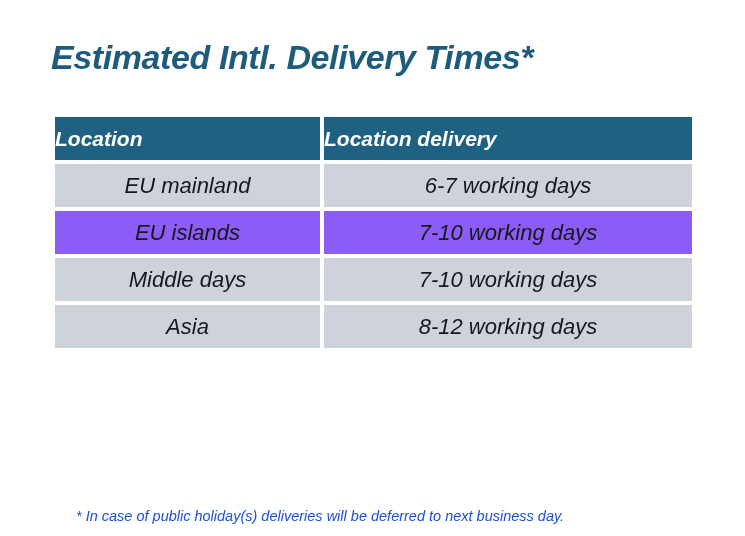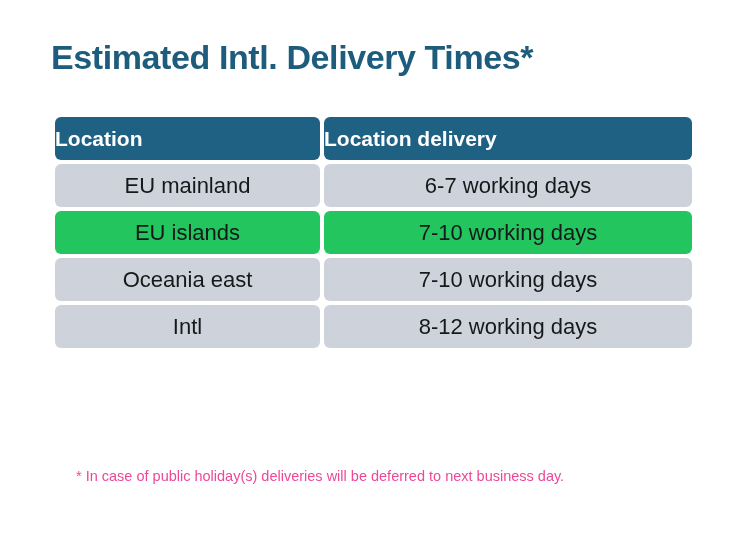--- a/index.html
+++ b/index.html
@@ -11,20 +11,21 @@
     height: 536px;
     background: #ffffff;
     font-family: "Liberation Sans", sans-serif;
     overflow: hidden;
   }
   .page {
     position: relative;
     width: 745px;
     height: 536px;
     background: #ffffff;
+    font-style: italic;
   }
   .page-title {
     position: absolute;
     left: 51px;
     top: 38px;
     font-size: 34px;
     font-weight: 700;
     letter-spacing: -0.4px;
     color: #1d5c7c;
     white-space: nowrap;
@@ -34,21 +35,20 @@
     left: 51px;
     top: 113px;
     width: 641px;
     border-collapse: separate;
     border-spacing: 4px 4px;
     table-layout: fixed;
   }
   .delivery-table tr > * {
     padding: 0;
     margin: 0;
-    border-radius: 6px;
   }
   .col-location { width: 265px; }
   .col-delivery { width: 368px; }
 
   .head-cell {
     background: #1f6182;
     color: #ffffff;
     font-size: 21px;
     font-weight: 700;
     height: 43px;
@@ -63,29 +63,29 @@
     font-weight: 400;
     color: #16181a;
     height: 43px;
     vertical-align: middle;
     text-align: center;
     padding-left: 14px;
     box-sizing: border-box;
     white-space: nowrap;
   }
   tr.row-odd .body-cell { background: #ced2da; }
-  tr.row-even .body-cell { background: #22c55e; }
+  tr.row-even .body-cell { background: #8b5cf6; }
 
   .footnote {
     position: absolute;
     left: 76px;
-    top: 468px;
+    top: 508px;
     font-size: 14.5px;
     font-weight: 400;
-    color: #ec4899;
+    color: #1d4ed8;
     white-space: nowrap;
   }
 </style>
 </head>
 <body>
 
 <div class="page">
 
   <div class="page-title">Estimated Intl. Delivery Times*</div>
 
@@ -103,25 +103,25 @@
     <tbody>
       <tr class="row-odd">
         <td class="body-cell">EU mainland</td>
         <td class="body-cell">6-7 working days</td>
       </tr>
       <tr class="row-even">
         <td class="body-cell">EU islands</td>
         <td class="body-cell">7-10 working days</td>
       </tr>
       <tr class="row-odd">
-        <td class="body-cell">Oceania east</td>
+        <td class="body-cell">Middle days</td>
         <td class="body-cell">7-10 working days</td>
       </tr>
       <tr class="row-odd">
-        <td class="body-cell">Intl</td>
+        <td class="body-cell">Asia</td>
         <td class="body-cell">8-12 working days</td>
       </tr>
     </tbody>
   </table>
 
   <div class="footnote">* In case of public holiday(s) deliveries will be deferred to next business day.</div>
 
 </div>
 
 </body></html>

